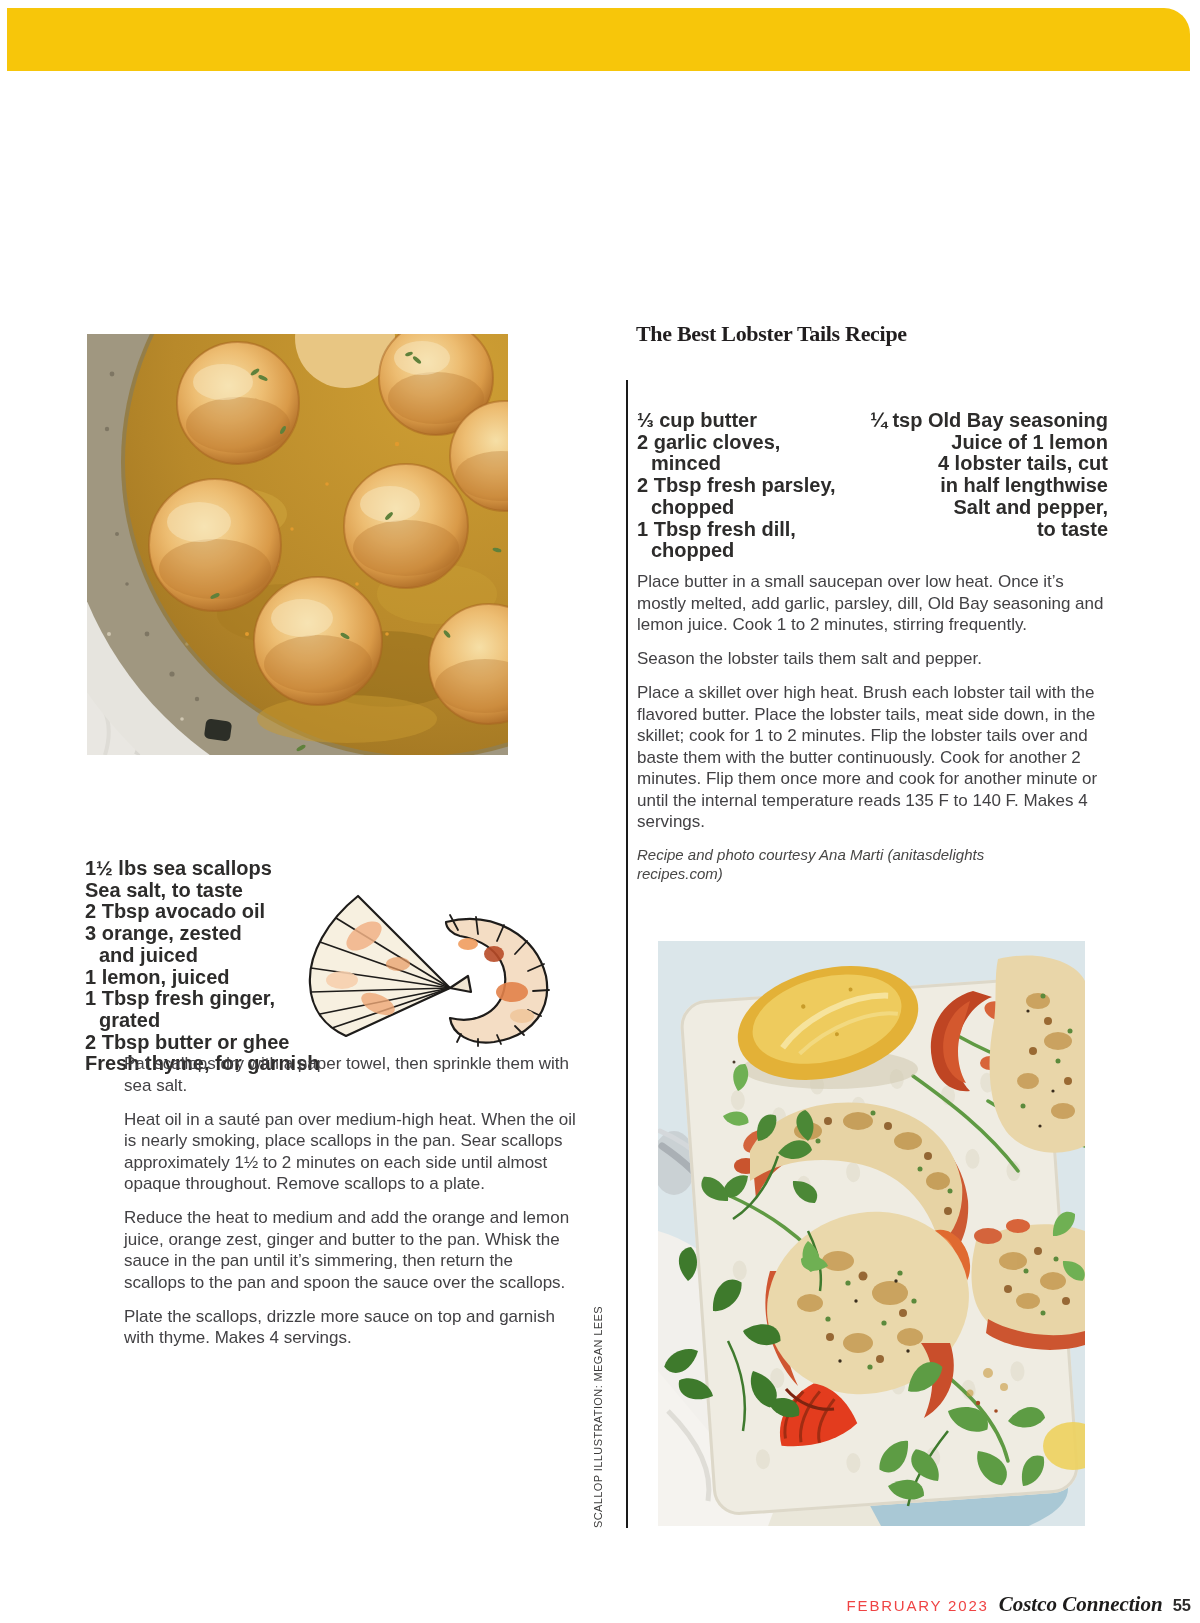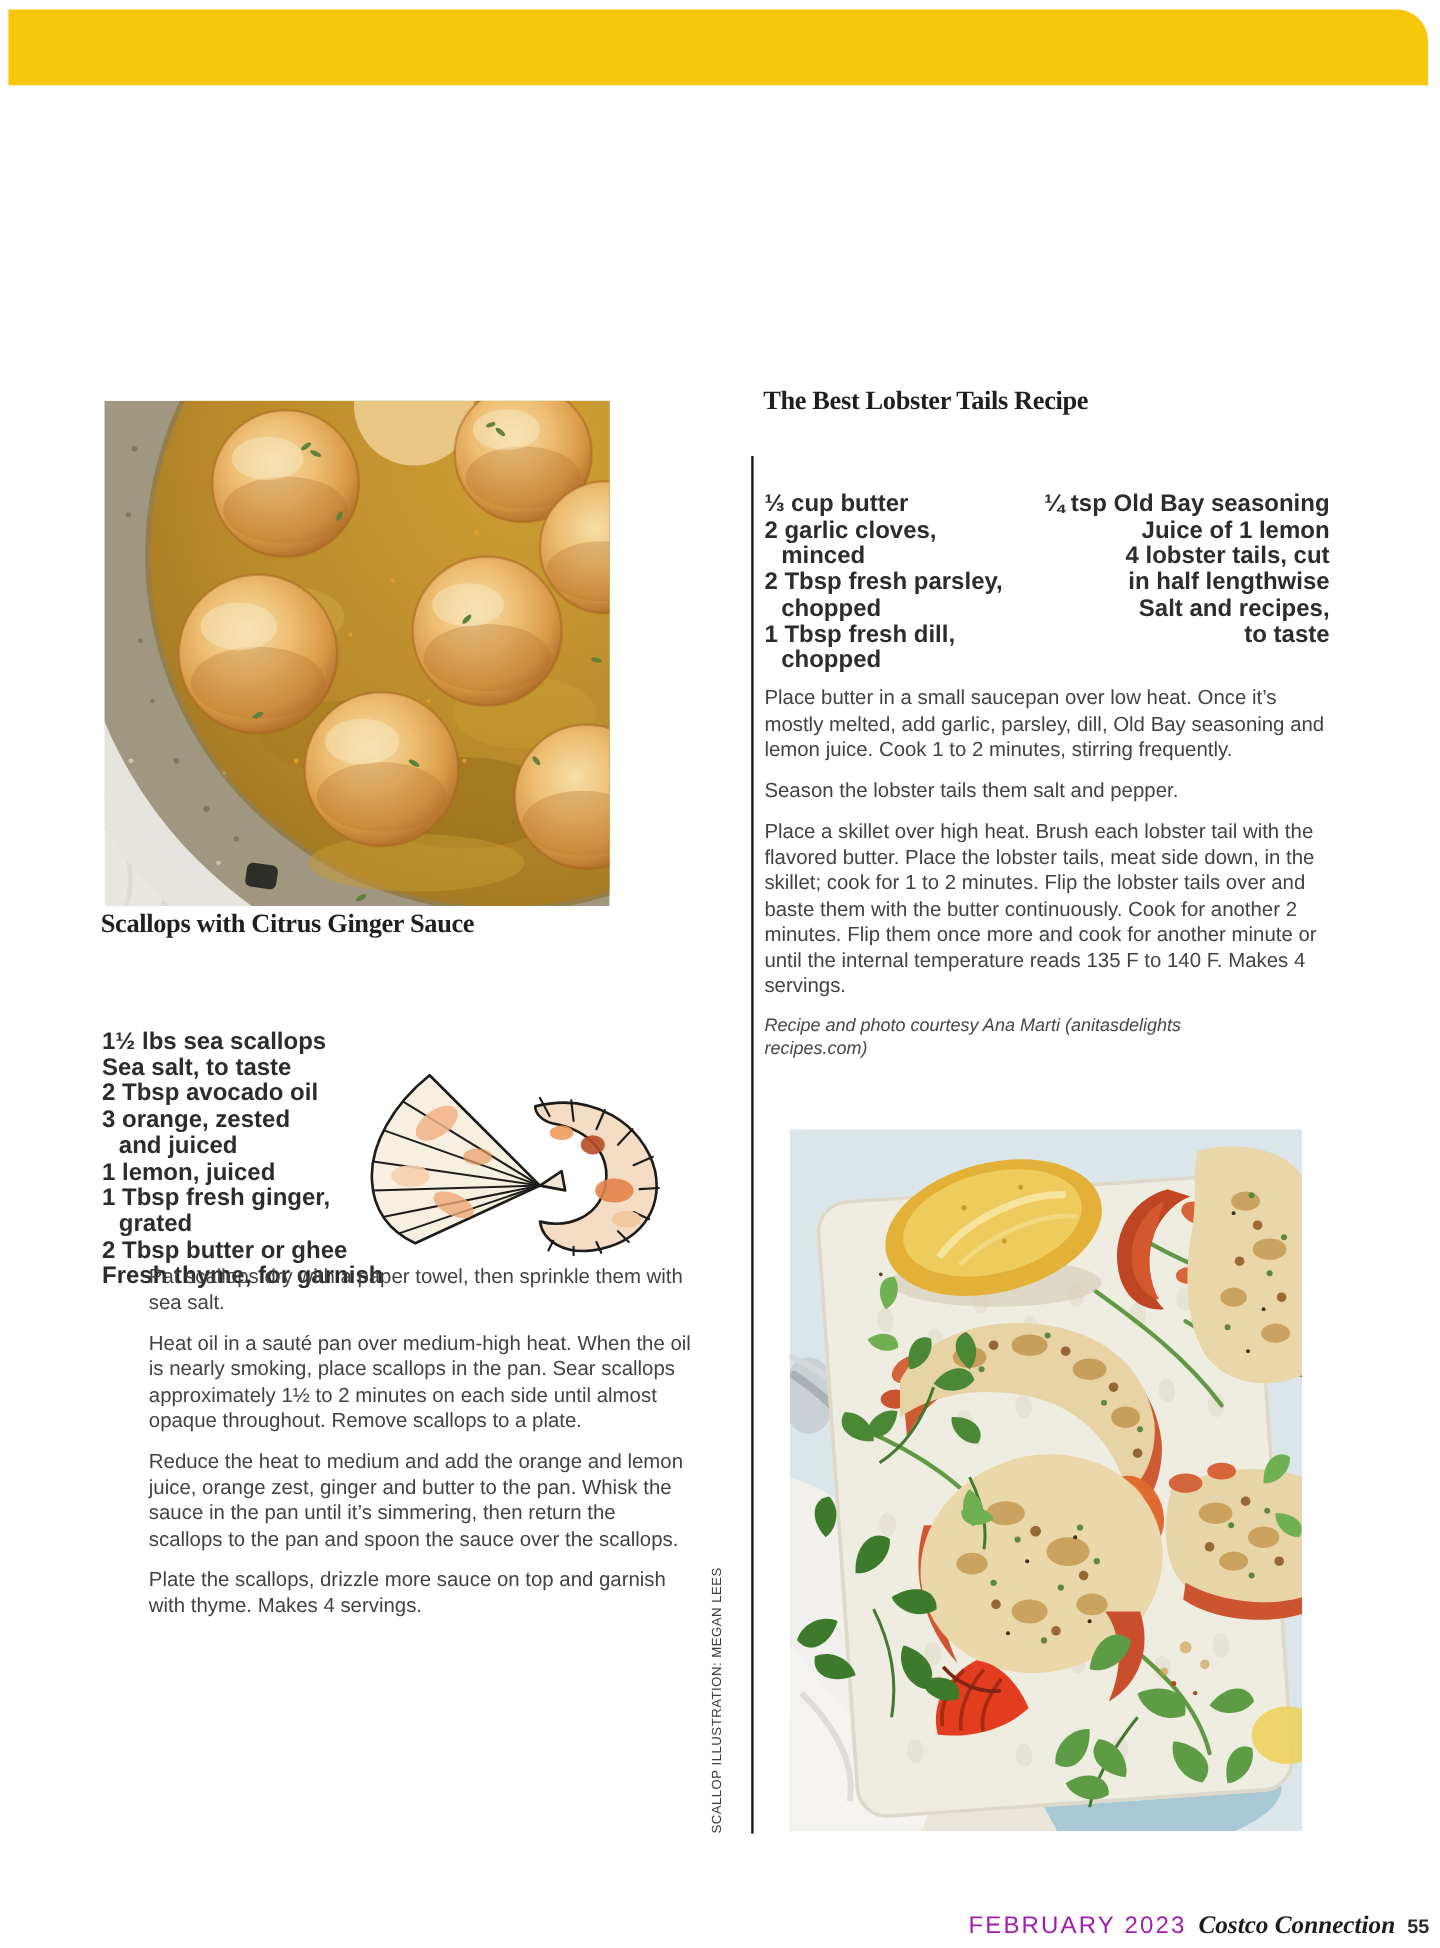--- a/index.html
+++ b/index.html
@@ -25,21 +25,21 @@
   .credit { font-style:italic; font-size:15px; line-height:19px; color:#474645; }
   .col-rule { position:absolute; left:626px; top:380px; width:2px; height:1148px; background:#1a1a1a; }
   .vert-credit {
     position:absolute; left:592px; top:1281px; height:247px; width:16px;
     writing-mode:vertical-rl; transform:rotate(180deg);
     font-size:11px; letter-spacing:0.4px; color:#3d3c3b; white-space:nowrap;
   }
   .footer {
     position:absolute; right:9px; top:1592px; display:flex; align-items:baseline; gap:10px;
   }
-  .footer .issue { font-size:20px; letter-spacing:1.8px; color:#a21caf; font-weight:500; }
+  .footer .issue { font-size:15px; letter-spacing:1.8px; color:#ef4444; font-weight:500; }
   .footer .mag  { font-family:"Liberation Serif", serif; font-style:italic; font-weight:600; font-size:21px; color:#1d1c1b; }
   .footer .num  { font-size:16.5px; font-weight:600; color:#2c2b2a; }
   .shell-illo { position:absolute; left:298px; top:884px; }
 </style>
 </head>
 <body>
 
 <div class="page">
 
   <div class="topbar" style="background: rgb(247, 198, 10);"></div>
@@ -155,21 +155,20 @@
         <ellipse cx="128" cy="262" rx="5" ry="2" transform="rotate(-25 128 262)"></ellipse>
         <ellipse cx="410" cy="216" rx="4.5" ry="2" transform="rotate(15 410 216)"></ellipse>
         <ellipse cx="196" cy="96" rx="4.5" ry="2" transform="rotate(-60 196 96)"></ellipse>
         <ellipse cx="360" cy="300" rx="4.5" ry="2" transform="rotate(50 360 300)"></ellipse>
         <ellipse cx="214" cy="414" rx="5" ry="2" transform="rotate(-30 214 414)"></ellipse>
       </g>
       <rect x="118" y="386" width="26" height="20" rx="5" fill="#2c2e27" transform="rotate(8 131 396)"></rect>
     </svg>
   </div>
 
-  <h2 class="recipe-title" style="left:84px; top:750px; width:400px;">Scallops with Citrus Ginger Sauce</h2>
 
   <div class="ings" style="left:85px; top:858px; width:250px;">
     <div>1½ lbs sea scallops</div>
     <div>Sea salt, to taste</div>
     <div>2 Tbsp avocado oil</div>
     <div>3 orange, zested</div>
     <div class="cont">and juiced</div>
     <div>1 lemon, juiced</div>
     <div>1 Tbsp fresh ginger,</div>
     <div class="cont">grated</div>
@@ -244,21 +243,21 @@
     <div class="cont">chopped</div>
     <div>1 Tbsp fresh dill,</div>
     <div class="cont">chopped</div>
   </div>
 
   <div class="ings" style="left:868px; top:410px; width:240px;text-align:right;">
     <div>¼ tsp Old Bay seasoning</div>
     <div>Juice of 1 lemon</div>
     <div>4 lobster tails, cut</div>
     <div class="cont">in half lengthwise</div>
-    <div>Salt and recipes,</div>
+    <div>Salt and pepper,</div>
     <div class="cont">to taste</div>
   </div>
 
   <div class="steps" style="left:637px; top:571px; width:470px;">
     <p>Place butter in a small saucepan over low heat. Once it’s mostly melted, add garlic, parsley, dill, Old Bay seasoning and lemon juice. Cook 1 to 2 minutes, stirring frequently.</p>
     <p>Season the lobster tails them salt and pepper.</p>
     <p>Place a skillet over high heat. Brush each lobster tail with the flavored butter. Place the lobster tails, meat side down, in the skillet; cook for 1 to 2 minutes. Flip the lobster tails over and baste them with the butter continuously. Cook for another 2 minutes. Flip them once more and cook for another minute or until the internal temperature reads 135 F to 140 F. Makes 4 servings.</p>
     <div class="credit">
       <div>Recipe and photo courtesy Ana Marti (anitasdelights</div>
       <div>recipes.com)</div>

